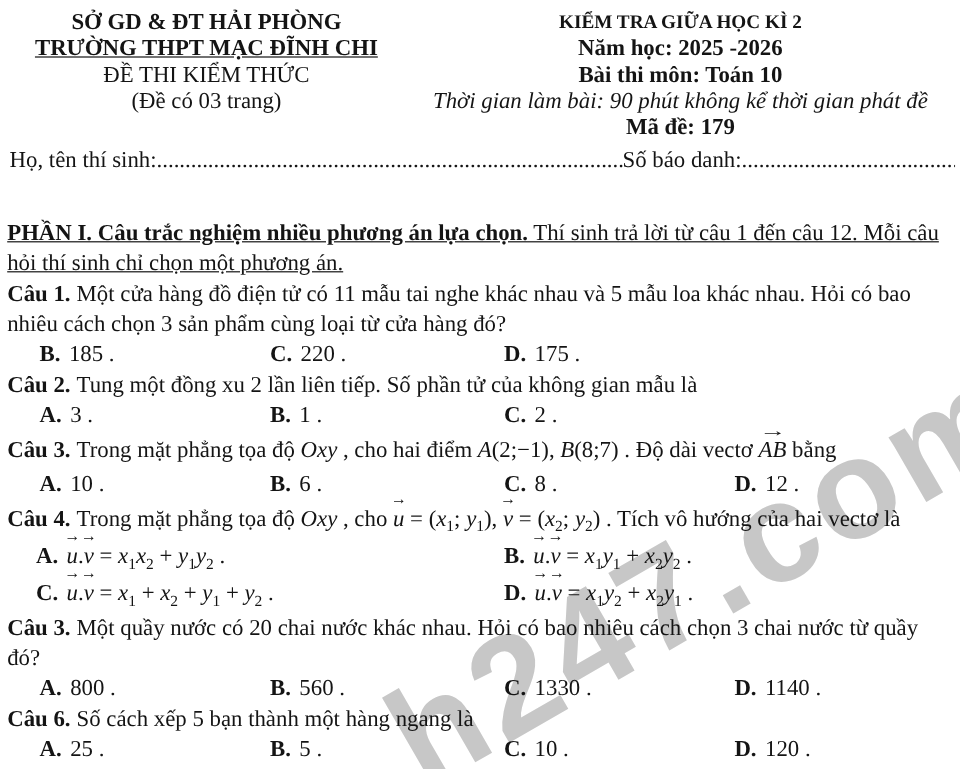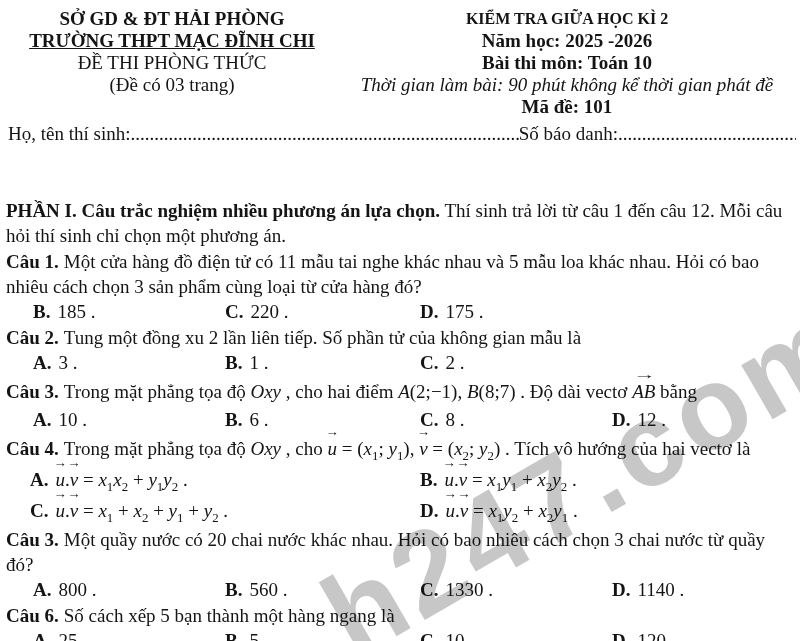--- a/index.html
+++ b/index.html
@@ -25,21 +25,21 @@
   .hl1{font-weight:bold;}
   .hl2{font-weight:bold;text-decoration:underline;}
   .hr1{font-weight:bold;font-size:16px;}
   .hrb{font-weight:bold;}
   .hri{font-style:italic;white-space:nowrap;}
   .cand{display:flex;white-space:nowrap;overflow:hidden;margin-top:3px;padding-left:2px;font-family:Liberation Serif, serif;}
   .cand .dots1{flex:1 1 auto;overflow:hidden;}
   .cand .dots2{flex:0 0 178px;overflow:hidden;}
 
   
-  .part-heading{margin-top:52px;}
+  .part-heading{margin-top:36px;text-decoration:underline;}
   .ph-bold{font-weight:bold;}
   .q{margin-top:1px;}
   .q-label{font-weight:bold;margin-right:5px;}
   .math{line-height:31px;}
   .opts{display:grid;padding-left:27px;}
   .opts4{grid-template-columns:192px 195px 192px 1fr;}
   .opts2{grid-template-columns:390px 1fr;padding-left:24px;}
   .opt b{margin-right:7px;}
   sub{font-size:0.68em;line-height:0;}
   i{font-style:italic;}
@@ -54,29 +54,29 @@
 <body>
 
 <div class="watermark">h247.com</div>
 
 <div class="page">
 
   <div class="hdr">
     <div class="hdr-left">
       <div class="hl1">SỞ GD &amp; ĐT HẢI PHÒNG</div>
       <div class="hl2">TRƯỜNG THPT MẠC ĐĨNH CHI</div>
-      <div>ĐỀ THI PHÒNG THỨC</div>
+      <div>ĐỀ THI KIỂM THỨC</div>
       <div>(Đề có 03 trang)</div>
     </div>
     <div class="hdr-right">
       <div class="hr1">KIỂM TRA GIỮA HỌC KÌ 2</div>
       <div class="hrb">Năm học: 2025 -2026</div>
       <div class="hrb">Bài thi môn: Toán 10</div>
       <div class="hri">Thời gian làm bài: 90 phút không kể thời gian phát đề</div>
-      <div class="hrb">Mã đề: 101</div>
+      <div class="hrb">Mã đề: 179</div>
     </div>
   </div>
 
   <div class="cand">
     <span>Họ, tên thí sinh:</span>
       <span class="dots1">........................................................................................................................................................</span>
       <span>Số báo danh: </span>
       <span class="dots2">................................................................</span>
   </div>
 

